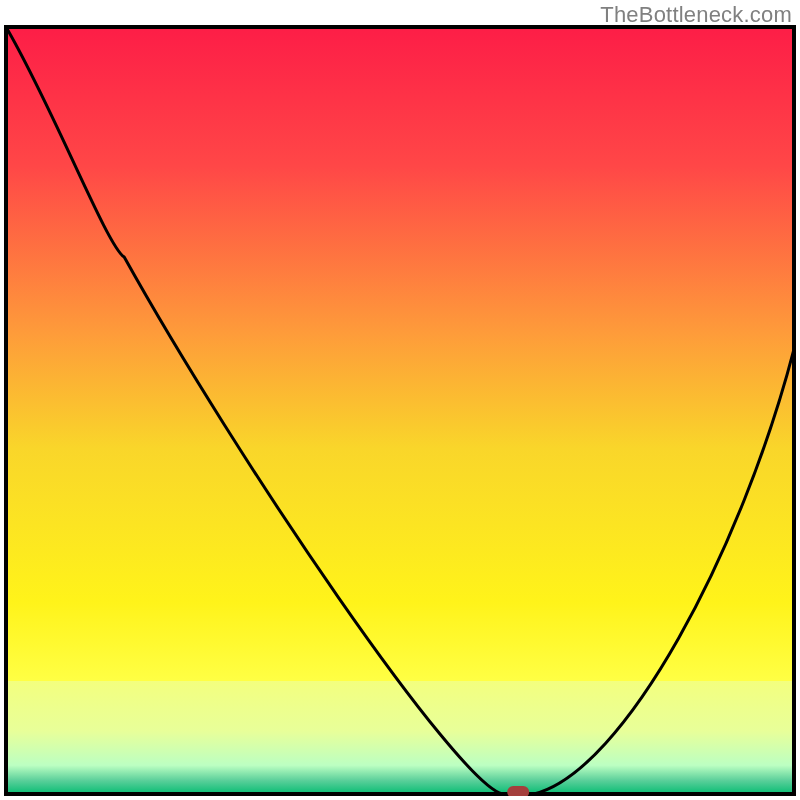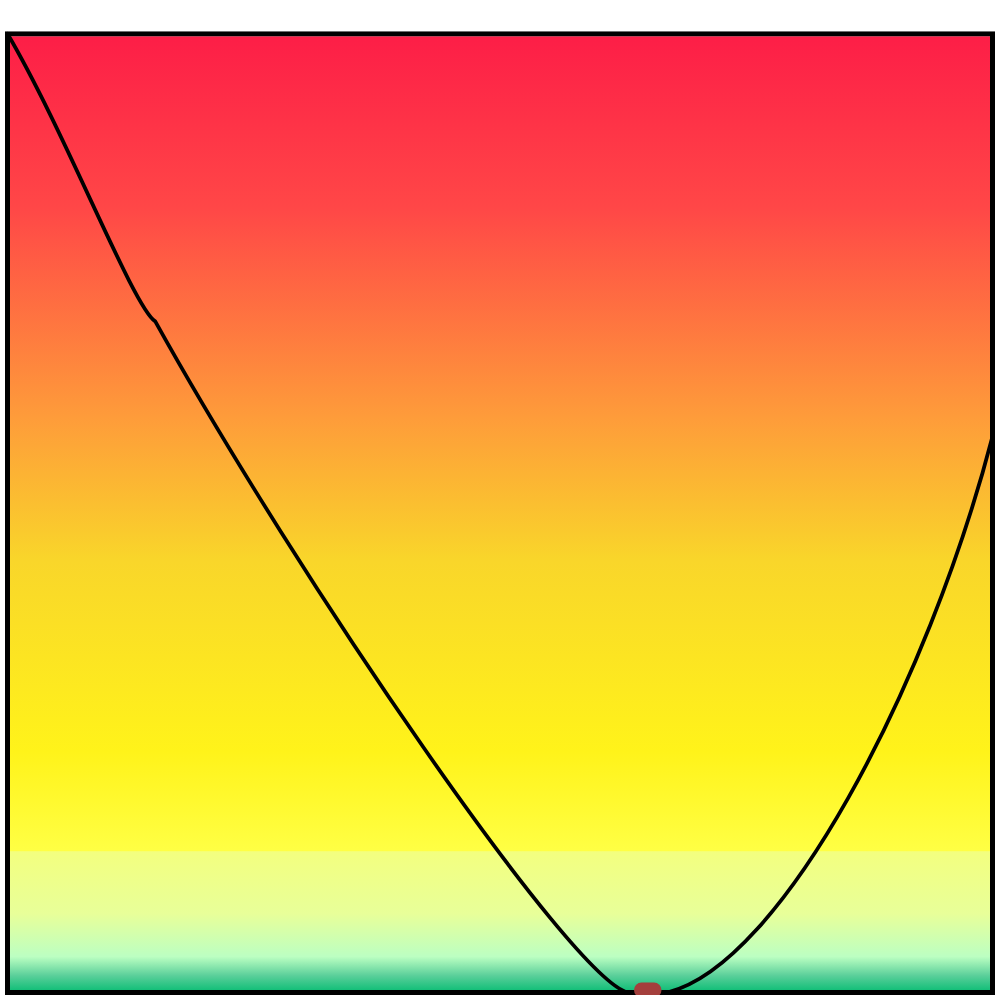--- a/index.html
+++ b/index.html
@@ -37,20 +37,21 @@
 }
 
 svg {
   display: block;
 }
 </style>
 </head>
 <body>
 
 <div class="container">
+  <div class="attribution">TheBottleneck.com</div>
 
   <div class="chart-frame">
     <svg id="chart-svg" width="792" height="771" viewBox="0 0 792 771" preserveAspectRatio="none">
       <defs>
         <linearGradient id="bg-grad" x1="0" y1="0" x2="0" y2="1">
             <stop offset="0%" stop-color="#fd1e47"></stop>
             <stop offset="18%" stop-color="#ff4747"></stop>
             <stop offset="40%" stop-color="#fe9c3a"></stop>
             <stop offset="55.00000000000001%" stop-color="#f9d62a"></stop>
             <stop offset="75%" stop-color="#fff31a"></stop>

